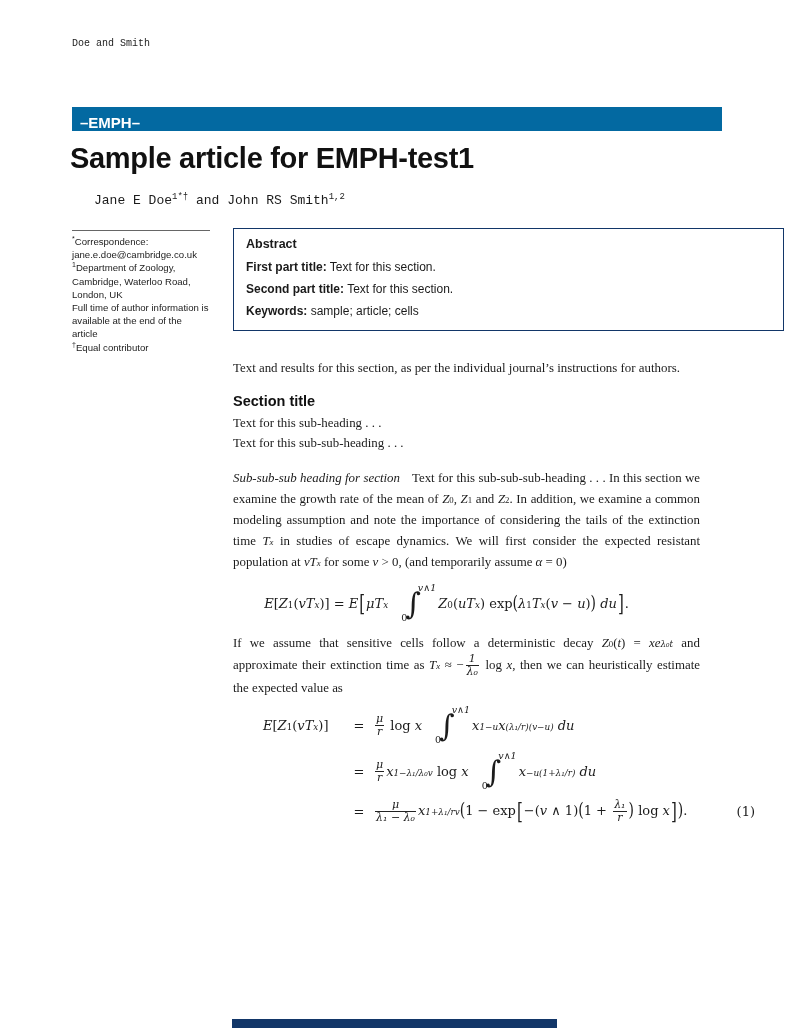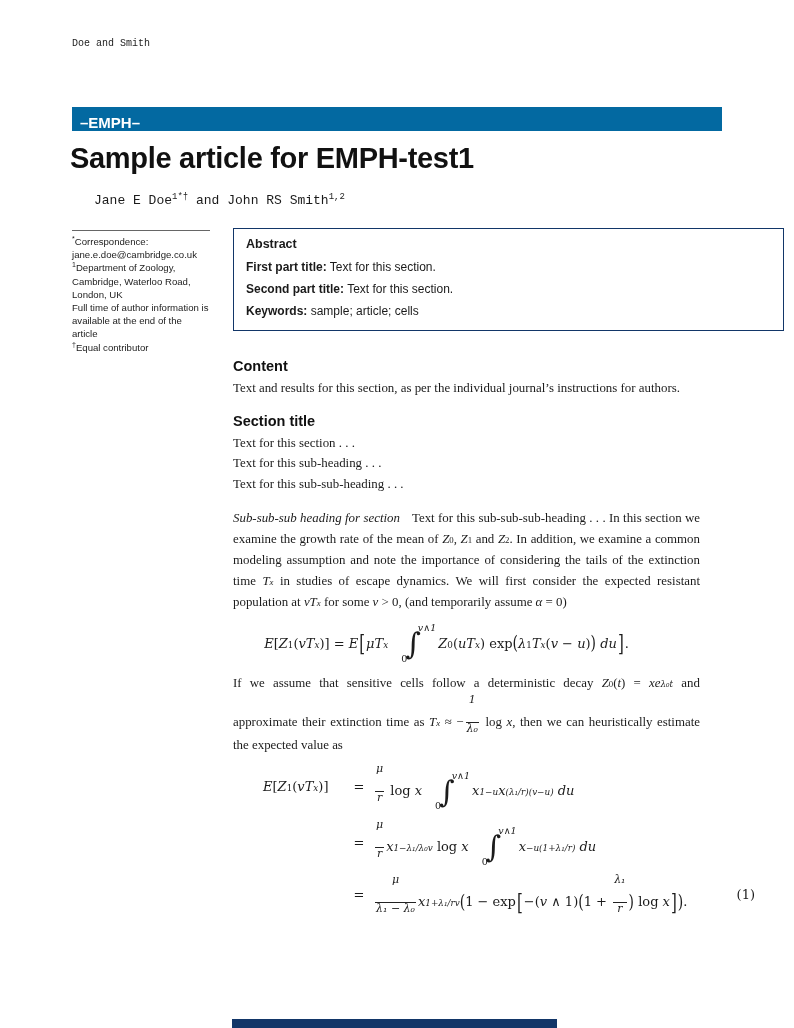--- a/index.html
+++ b/index.html
@@ -53,21 +53,21 @@
   .tk.lead{font-style:italic;margin-right:12px;}
   .tk.sub,.tk.subi{font-size:68%;vertical-align:-22%;line-height:0;}
   .tk.subi{font-style:italic;}
   .tk.sup{font-size:68%;vertical-align:42%;line-height:0;font-style:italic;}
   .tk.sup,.frac{font-family:"DejaVu Serif",serif;}
   .tk.big{display:inline-block;transform:scaleY(1.5);font-size:115%;margin:0 1px;vertical-align:-5%;}
   .tk.big2{display:inline-block;transform:scaleY(1.3);font-size:108%;vertical-align:-4%;}
   .frac{display:inline-block;text-align:center;vertical-align:-0.55em;
     line-height:1.1;font-size:11px;font-style:italic;margin:0 2px;}
   .frac .fn{display:block;padding:0 1px;}
-  .frac .fd{display:block;border-top:1px solid #222;padding:0 1px;margin-top:16px;}
+  .frac .fd{display:block;border-top:1px solid #222;padding:0 1px;}
   .intw{display:inline-flex;position:relative;width:46px;height:38px;
     align-items:center;justify-content:center;vertical-align:middle;margin:0 2px;}
   .ints{font-size:30px;line-height:1;}
   .isup{position:absolute;top:-2px;right:0;font-size:9.5px;font-style:italic;line-height:1;}
   .isub{position:absolute;bottom:0;left:11px;font-size:9.5px;line-height:1;}
 
   .eq-display{text-align:center;margin:12px 40px 10px 0;font-size:13px;}
   .eqblock{width:522px;margin-top:6px;}
   .eqrow{display:flex;align-items:center;margin:8px 0;font-size:13px;}
   .eqlhs{width:82px;padding-left:30px;white-space:nowrap;}
@@ -104,24 +104,22 @@
   </div>
 
   <div class="abstract">
     <div class="ab-h">Abstract</div>
     <div class="ab-row"><span class="ab-label">First part title:</span><span class="ab-text"> Text for this section.</span></div>
     <div class="ab-row"><span class="ab-label">Second part title:</span><span class="ab-text"> Text for this section.</span></div>
     <div class="ab-row"><span class="ab-label">Keywords:</span><span class="ab-text"> sample; article; cells</span></div>
   </div>
 
   <div class="main">
-    <h2 class="first">Content</h2>
     <p class="body j">Text and results for this section, as per the individual journal’s instructions for authors.</p>
     <h2>Section title</h2>
-    <p class="body">Text for this section . . .</p>
     <p class="body">Text for this sub-heading . . .</p>
     <p class="body">Text for this sub-sub-heading . . .</p>
     <p class="body j p-long"><span class="tk lead">Sub-sub-sub heading for section</span><span class="tk rm">Text for this sub-sub-sub-heading . . . In this section we examine the growth rate of the mean of </span><span class="tk i">Z</span><span class="tk sub">0</span><span class="tk rm">, </span><span class="tk i">Z</span><span class="tk sub">1</span><span class="tk rm"> and </span><span class="tk i">Z</span><span class="tk sub">2</span><span class="tk rm">. In addition, we examine a common modeling assumption and note the importance of considering the tails of the extinction time </span><span class="tk i">T</span><span class="tk subi">x</span><span class="tk rm"> in studies of escape dynamics. We will first consider the expected resistant population at </span><span class="tk i">vT</span><span class="tk subi">x</span><span class="tk rm"> for some </span><span class="tk i">v</span><span class="tk rm"> &gt; 0, (and temporarily assume </span><span class="tk i">α</span><span class="tk rm"> = 0)</span></p>
     <div class="eq-display math"><span class="tk i">E</span><span class="tk rm">[</span><span class="tk i">Z</span><span class="tk sub">1</span><span class="tk rm">(</span><span class="tk i">vT</span><span class="tk subi">x</span><span class="tk rm">)] = </span><span class="tk i">E</span><span class="tk big">[</span><span class="tk i">μT</span><span class="tk subi">x</span><span class="intw">
           <span class="ints">∫</span>
           <span class="isup">v∧1</span>
           <span class="isub">0</span>
         </span><span class="tk i">Z</span><span class="tk sub">0</span><span class="tk rm">(</span><span class="tk i">uT</span><span class="tk subi">x</span><span class="tk rm">) exp</span><span class="tk big2">(</span><span class="tk i">λ</span><span class="tk sub">1</span><span class="tk i">T</span><span class="tk subi">x</span><span class="tk rm">(</span><span class="tk i">v − u</span><span class="tk rm">)</span><span class="tk big2">)</span><span class="tk i"> du</span><span class="tk big">]</span><span class="tk rm">.</span></div>
     <p class="body j"><span class="tk rm">If we assume that sensitive cells follow a deterministic decay </span><span class="tk i">Z</span><span class="tk sub">0</span><span class="tk rm">(</span><span class="tk i">t</span><span class="tk rm">) = </span><span class="tk i">xe</span><span class="tk sup">λ₀t</span><span class="tk rm"> and approximate their extinction time as </span><span class="tk i">T</span><span class="tk subi">x</span><span class="tk rm"> ≈ −</span><span class="frac"><span class="fn">1</span><span class="fd">λ₀</span></span><span class="tk rm"> log </span><span class="tk i">x</span><span class="tk rm">, then we can heuristically estimate the expected value as</span></p>
     <div class="eqblock math">

